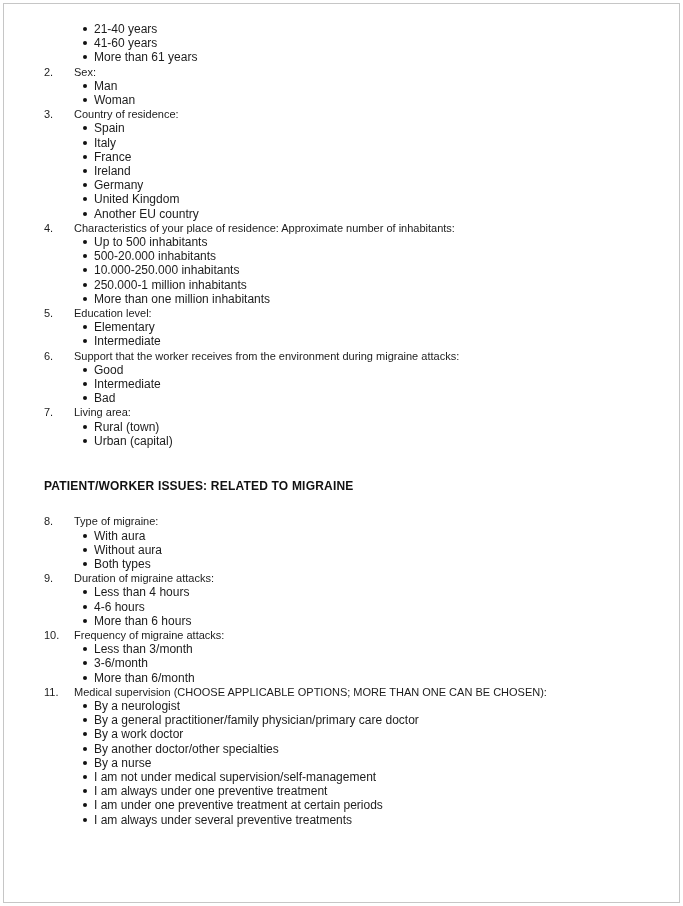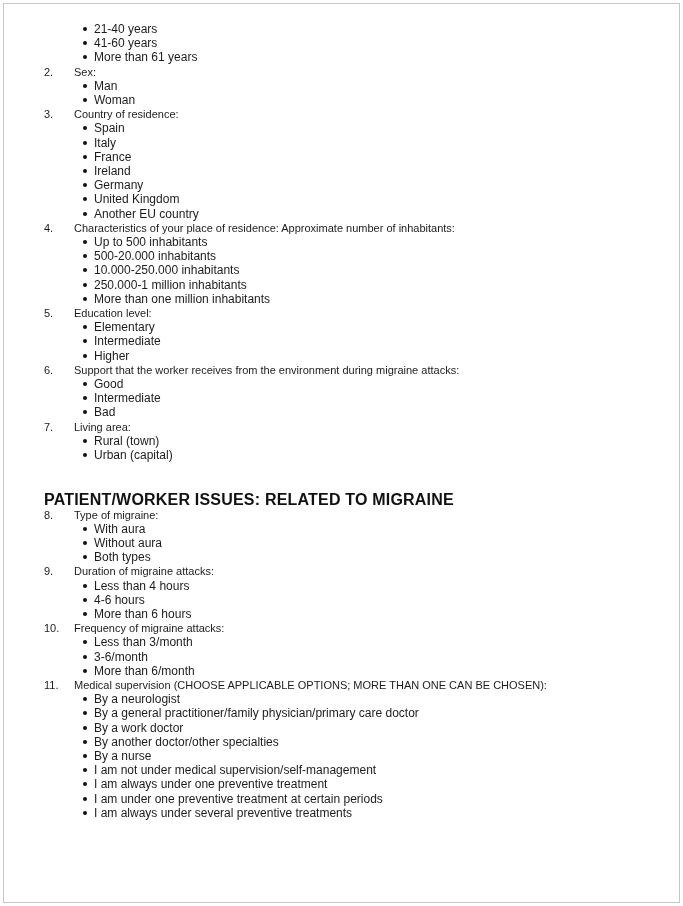--- a/index.html
+++ b/index.html
@@ -59,25 +59,26 @@
     top: 5px;
     width: 4px;
     height: 4px;
     border-radius: 50%;
     background: #111111;
   }
   .opt-text {
     flex: 1 1 auto;
   }
   .section-heading {
-    font-size: 16px;
+    font-size: 12px;
     font-weight: bold;
     letter-spacing: 0.2px;
     line-height: 14.2px;
     margin-top: 31px;
+    margin-bottom: 21px;
     color: #111111;
   }
 </style>
 </head>
 <body>
 
 <div class="page">
   <div class="content">
 
   <div class="opt-row">
@@ -165,24 +166,20 @@
         <span class="q-text">Education level:</span>
       </div>
       <div class="opt-row">
         <span class="opt-bullet"></span>
         <span class="opt-text">Elementary</span>
       </div>
       <div class="opt-row">
         <span class="opt-bullet"></span>
         <span class="opt-text">Intermediate</span>
       </div>
-      <div class="opt-row">
-        <span class="opt-bullet"></span>
-        <span class="opt-text">Higher</span>
-      </div>
       <div class="q-row">
         <span class="q-num">6.</span>
         <span class="q-text">Support that the worker receives from the environment during migraine attacks:</span>
       </div>
       <div class="opt-row">
         <span class="opt-bullet"></span>
         <span class="opt-text">Good</span>
       </div>
       <div class="opt-row">
         <span class="opt-bullet"></span>

